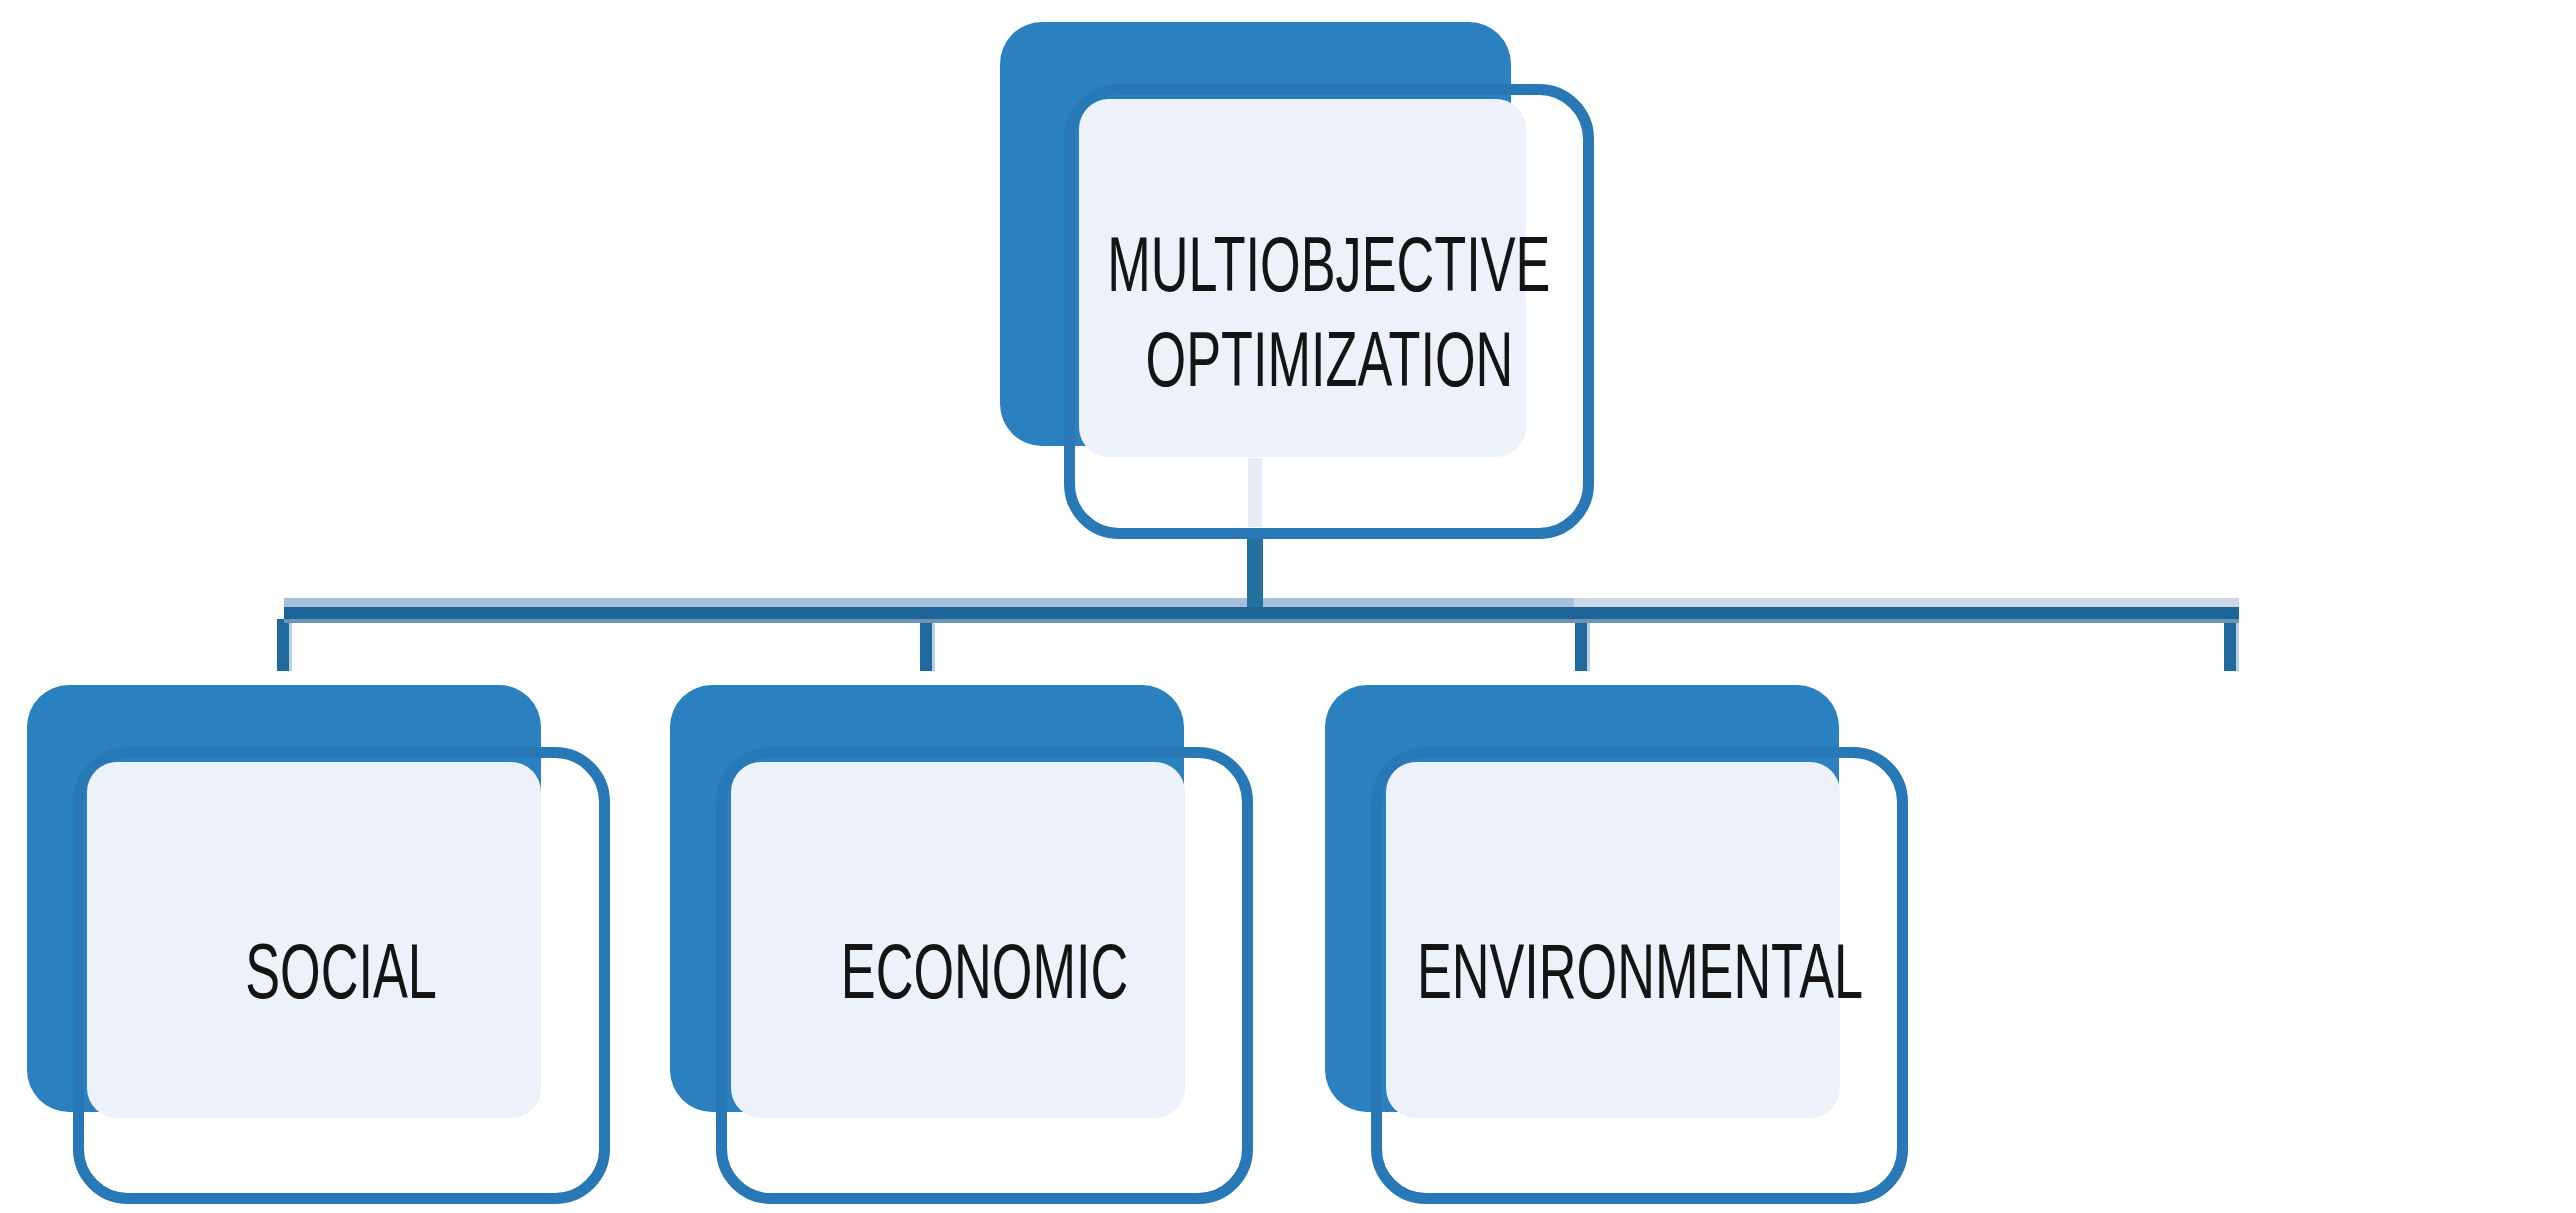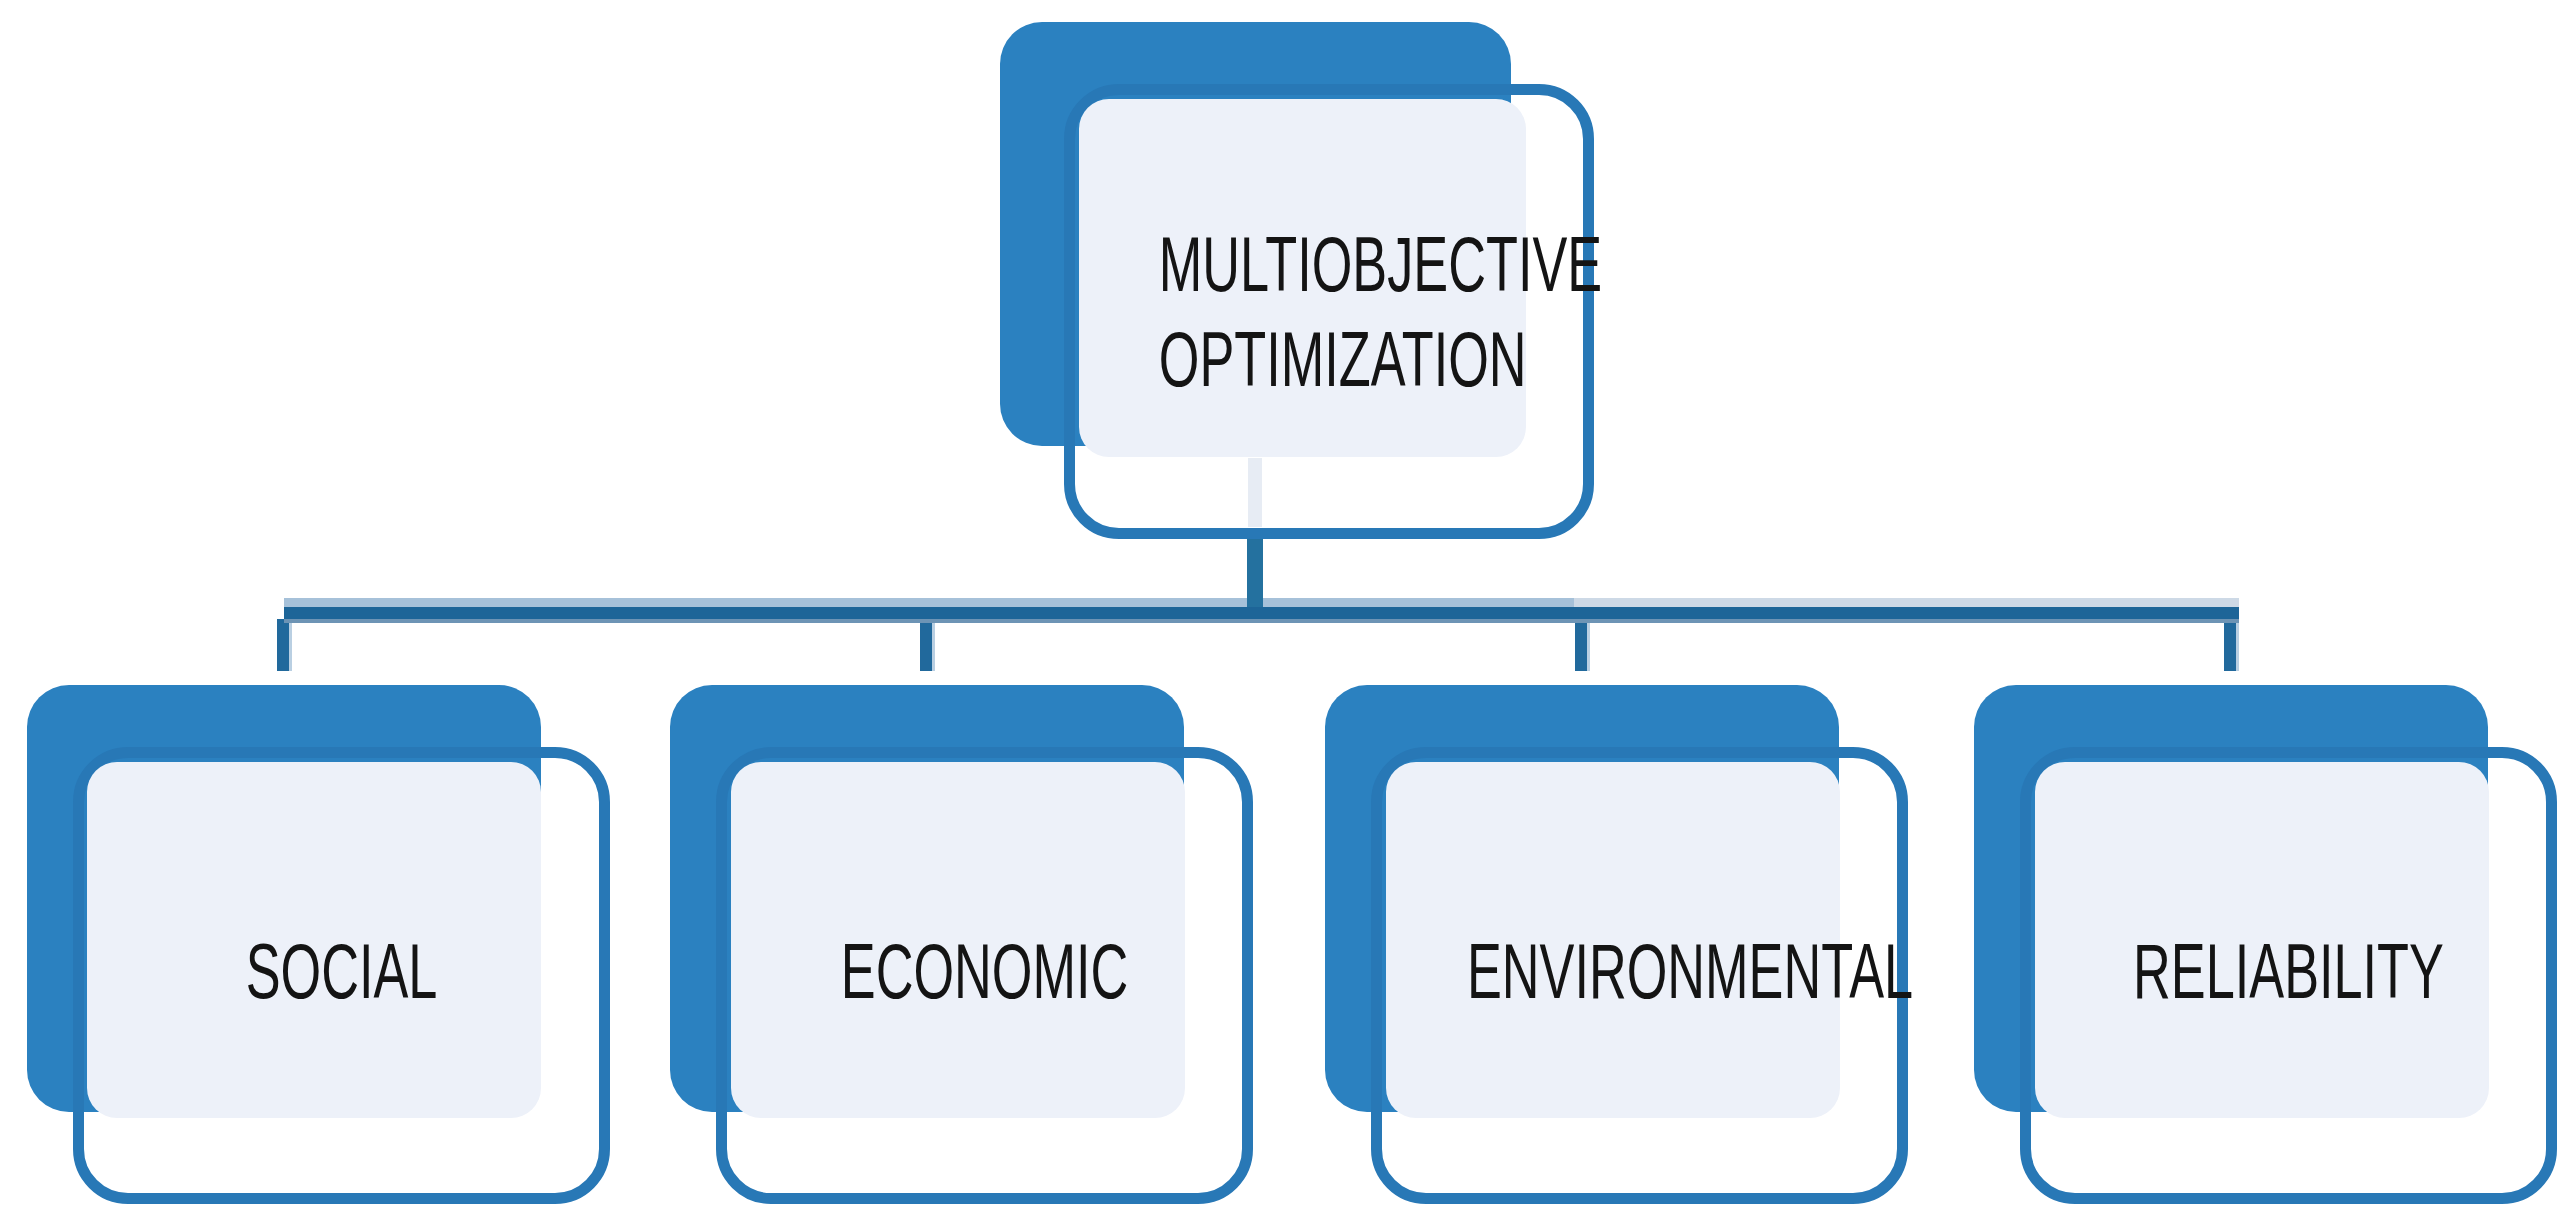--- a/index.html
+++ b/index.html
@@ -37,21 +37,21 @@
     border-radius:55px;
   }
   .inner{
     position:absolute;
     background:var(--inner-fill);
     border-radius:30px;
   }
   .label{
     position:absolute;inset:0;
     display:flex;flex-direction:column;
-    justify-content:center;
+    align-items:center;justify-content:center;
     color:var(--text);
     font-size:78px;line-height:95px;
     font-weight:400;
     text-align:center;
   }
   .label .squeeze{
     display:block;
     transform:scaleX(0.67);
     transform-origin:50% 50%;
     white-space:nowrap;
@@ -141,24 +141,15 @@
   <div class="node child node-environmental">
     <div class="back"></div>
     <div class="front">
       <div class="inner"></div>
       <div class="label">
         <span class="squeeze">ENVIRONMENTAL</span>
       </div>
     </div>
   </div>
 
-  <div class="node child node-reliability">
-    <div class="back"></div>
-    <div class="front">
-      <div class="inner"></div>
-      <div class="label">
-        <span class="squeeze">RELIABILITY</span>
-      </div>
-    </div>
-  </div>
 
 </div>
 
 
 </body></html>

